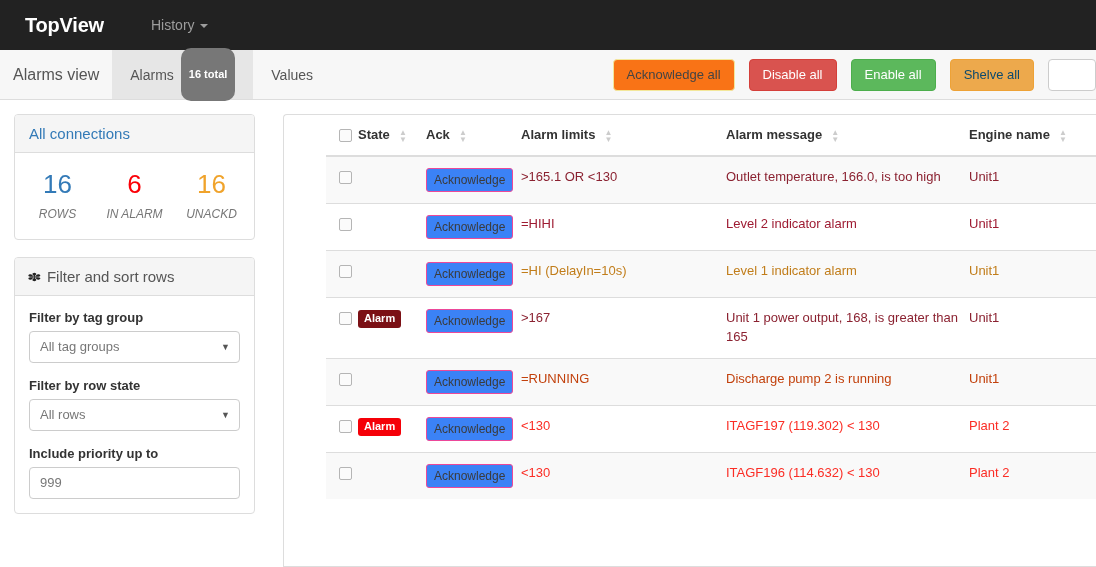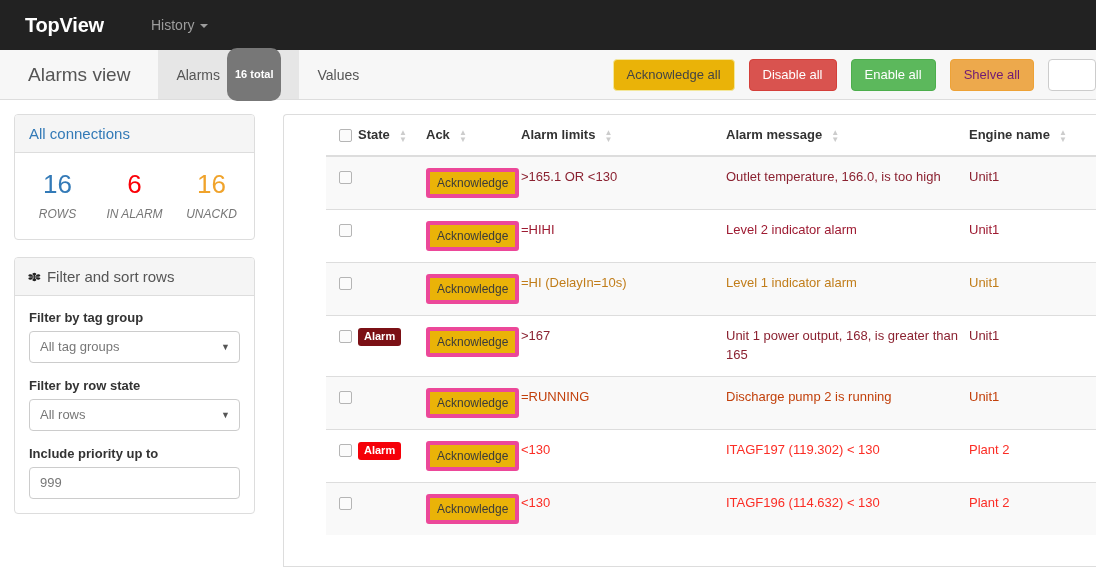--- a/index.html
+++ b/index.html
@@ -35,23 +35,23 @@
     border-top:4px solid #9d9d9d;
   }
 
   
   .subbar {
     height:50px; background:#f7f7f7;
     border-bottom:1px solid #dddddd;
     display:flex; align-items:stretch; position:relative;
   }
   .view-title {
-    font-size:19px; color:#555555;
+    font-size:16px; color:#555555;
     display:flex; align-items:center;
-    padding:0 28px; white-space:nowrap;
+    padding:0 13px; white-space:nowrap;
   }
   .tab {
     display:flex; align-items:center;
     padding:0 18px; font-size:14px; color:#555555;
     cursor:pointer; white-space:nowrap;
   }
   .tab.active { background:#e6e6e6; }
   .badge {
     display:inline-block; background:#777777; color:#ffffff;
     font-size:11px; font-weight:bold;
@@ -60,24 +60,24 @@
   }
   .btn-group {
     position:absolute; right:0; top:0; height:50px;
     display:flex; align-items:center; gap:14px; padding-right:0;
   }
   .btn {
     font-size:13px; border-radius:4px; padding:7px 13px;
     border:1px solid transparent; cursor:pointer;
     white-space:nowrap; line-height:1.3;
   }
-  .btn-ack { background:#eab308; border-color:#f3e79a; color:#444444; }
+  .btn-ack { background:#f97316; border-color:#f3e79a; color:#444444; }
   .btn-danger { background:#d9534f; border-color:#d43f3a; color:#ffffff; }
   .btn-success { background:#5cb85c; border-color:#4cae4c; color:#ffffff; }
-  .btn-warning { background:#eda94c; border-color:#eea236; color:#701a75;text-align:center; }
+  .btn-warning { background:#eda94c; border-color:#eea236; color:#0c4a6e;text-align:center; }
   .btn-default { background:#ffffff; border:1px solid #cccccc; color:#333333;
                  width:48px; height:32px; }
 
   
   .page { display:flex; height:467px; }
   .sidebar { width:265px; flex:0 0 265px; padding:14px 10px 0 14px; }
   .content { flex:1; padding:14px 0 0 18px; overflow:hidden; }
 
   
   .panel {
@@ -158,21 +158,21 @@
     background:#fbfbfb; vertical-align:middle; cursor:pointer;
   }
   .sort {
     display:inline-block; width:9px; margin:0 7px 0 5px;
     color:#cccccc; font-size:8px; line-height:7px;
     vertical-align:middle; text-align:center; cursor:pointer;
   }
   .sort i { display:block; font-style:normal; }
 
   .ack-btn {
-    display:inline-block; background:#eab308; border:4px solid #ec4899;
+    display:inline-block; background:#3b82f6; border:1px solid #ec4899;
     border-radius:3px; font-size:12px; color:#3b3b3b;
     padding:3px 7px; line-height:1.35; cursor:pointer; white-space:nowrap;
   }
   .alarm-badge {
     display:inline-block; color:#ffffff; font-size:11px; font-weight:bold;
     border-radius:3px; padding:2px 6px; line-height:1.25; white-space:nowrap;
   }
   .sev-dark { background:#7b1015; }
   .sev-red  { background:#f50008; }
 

